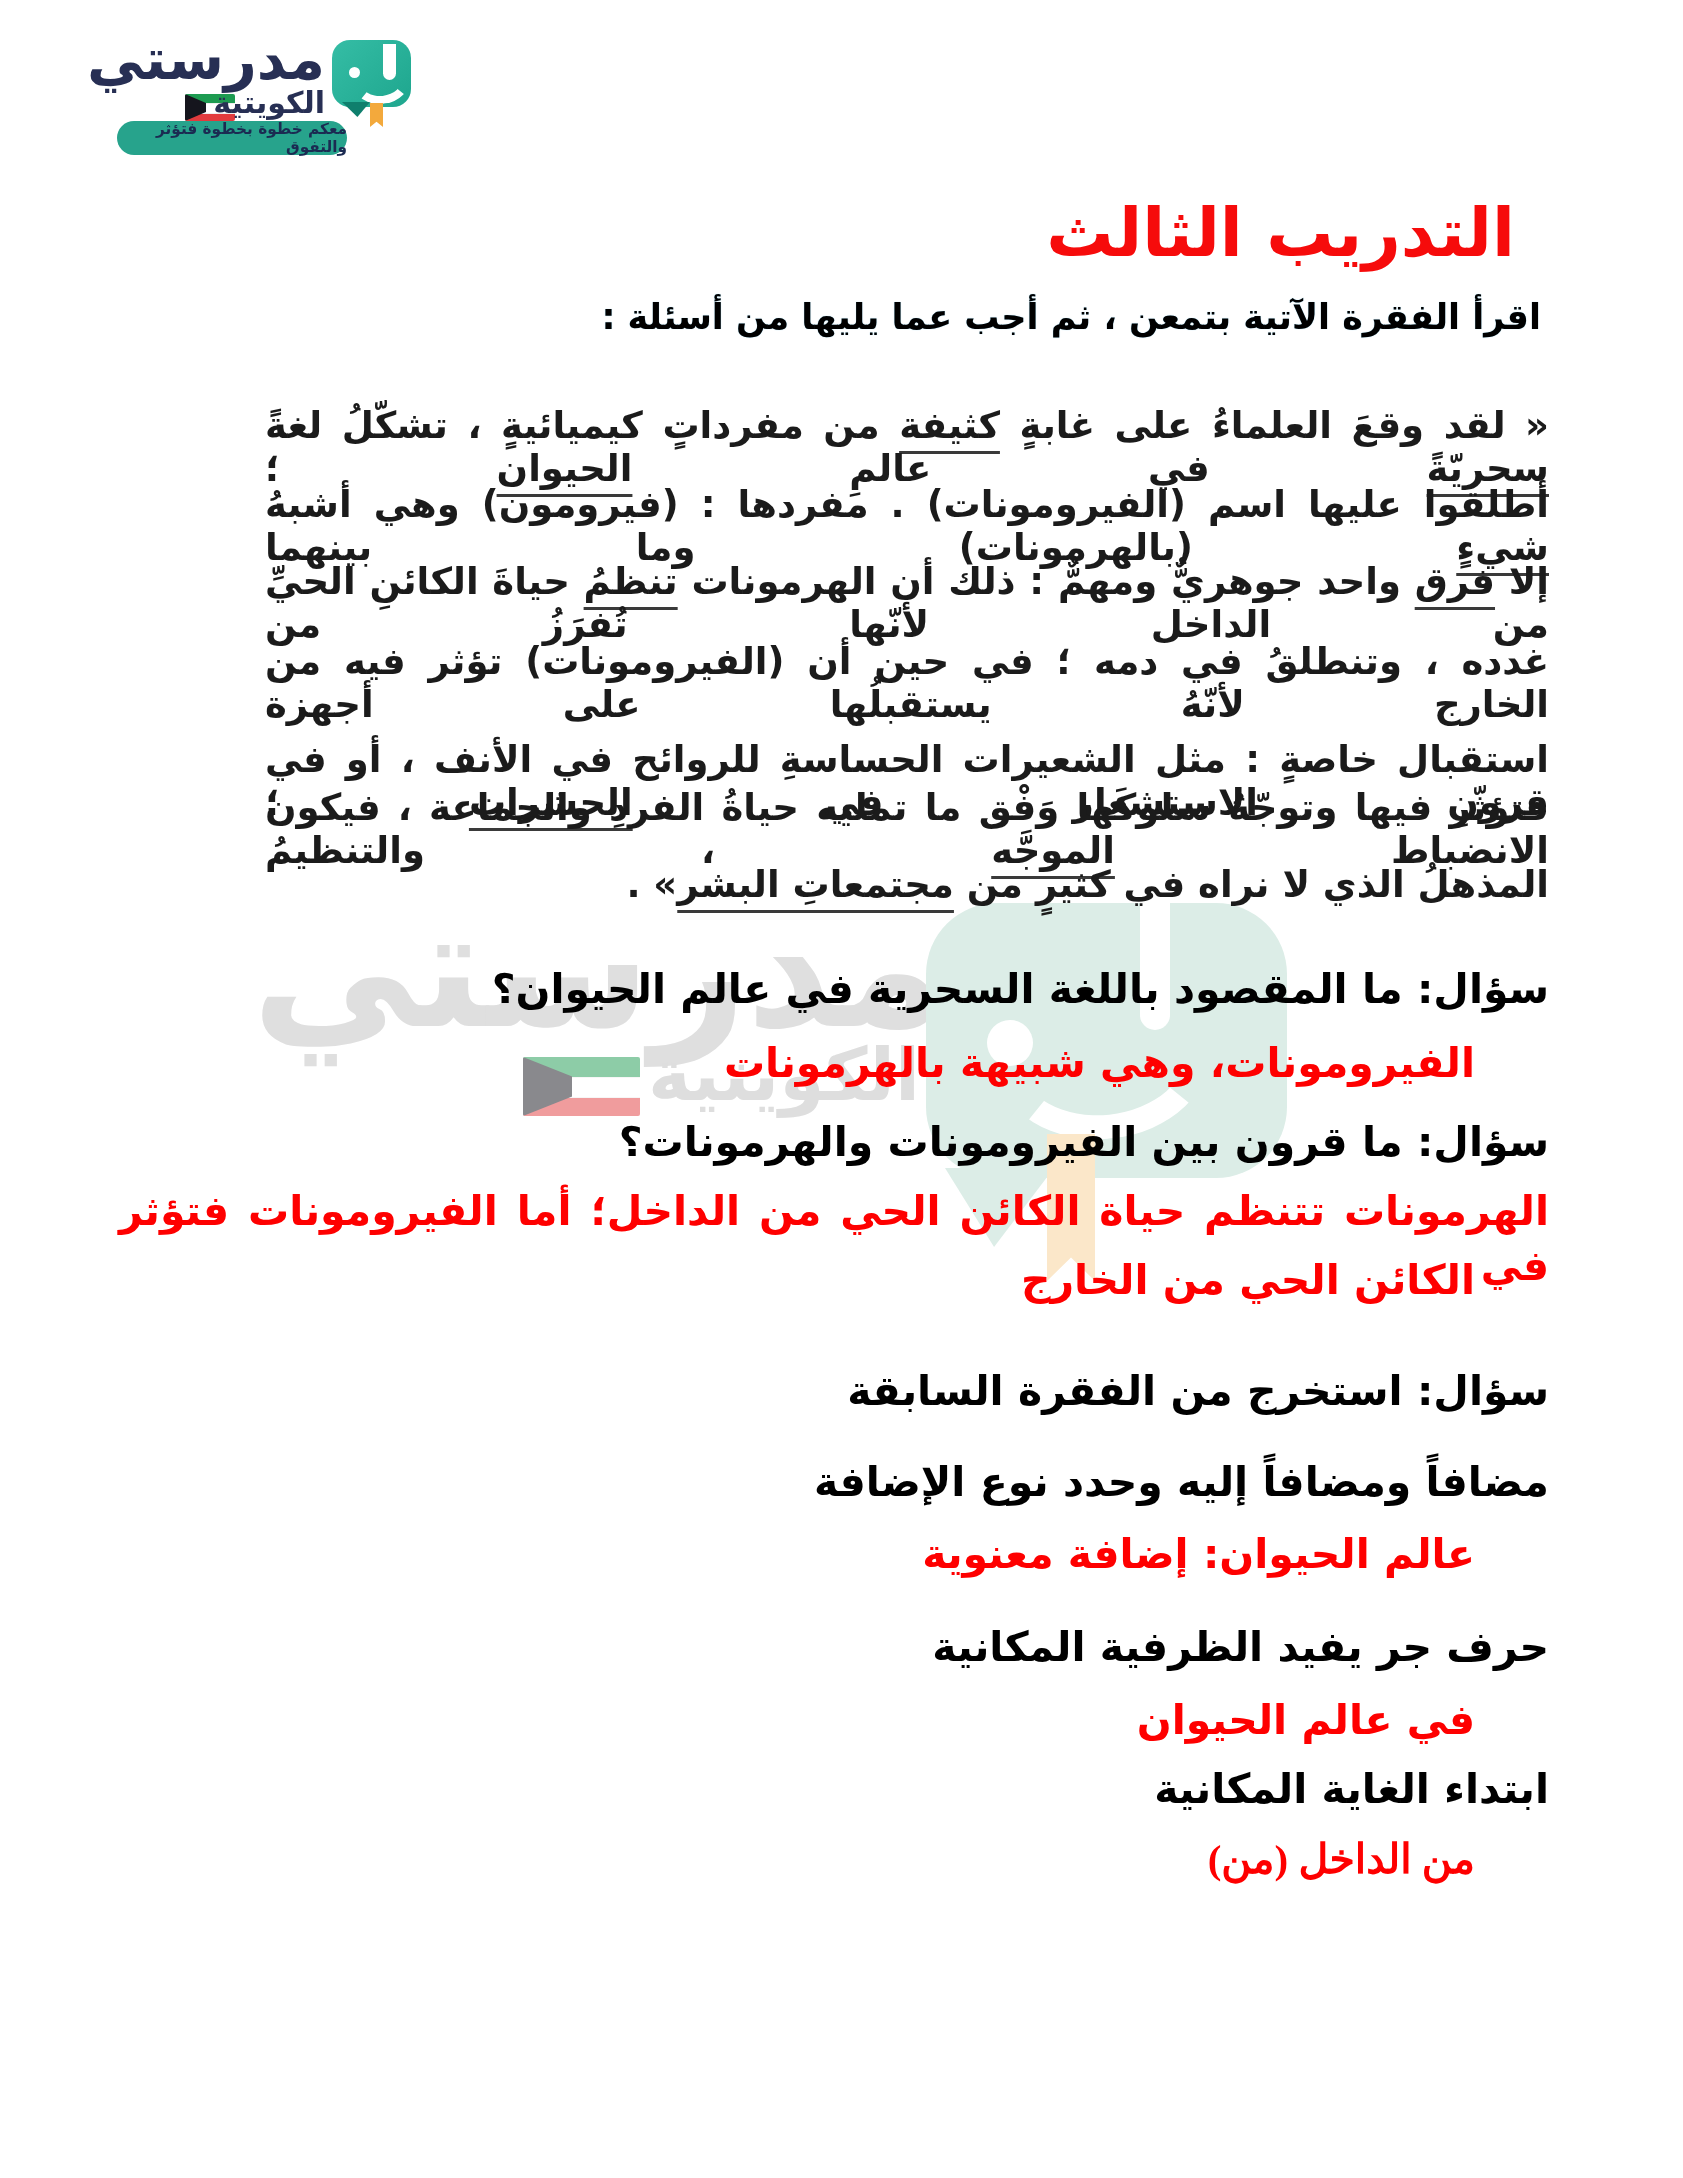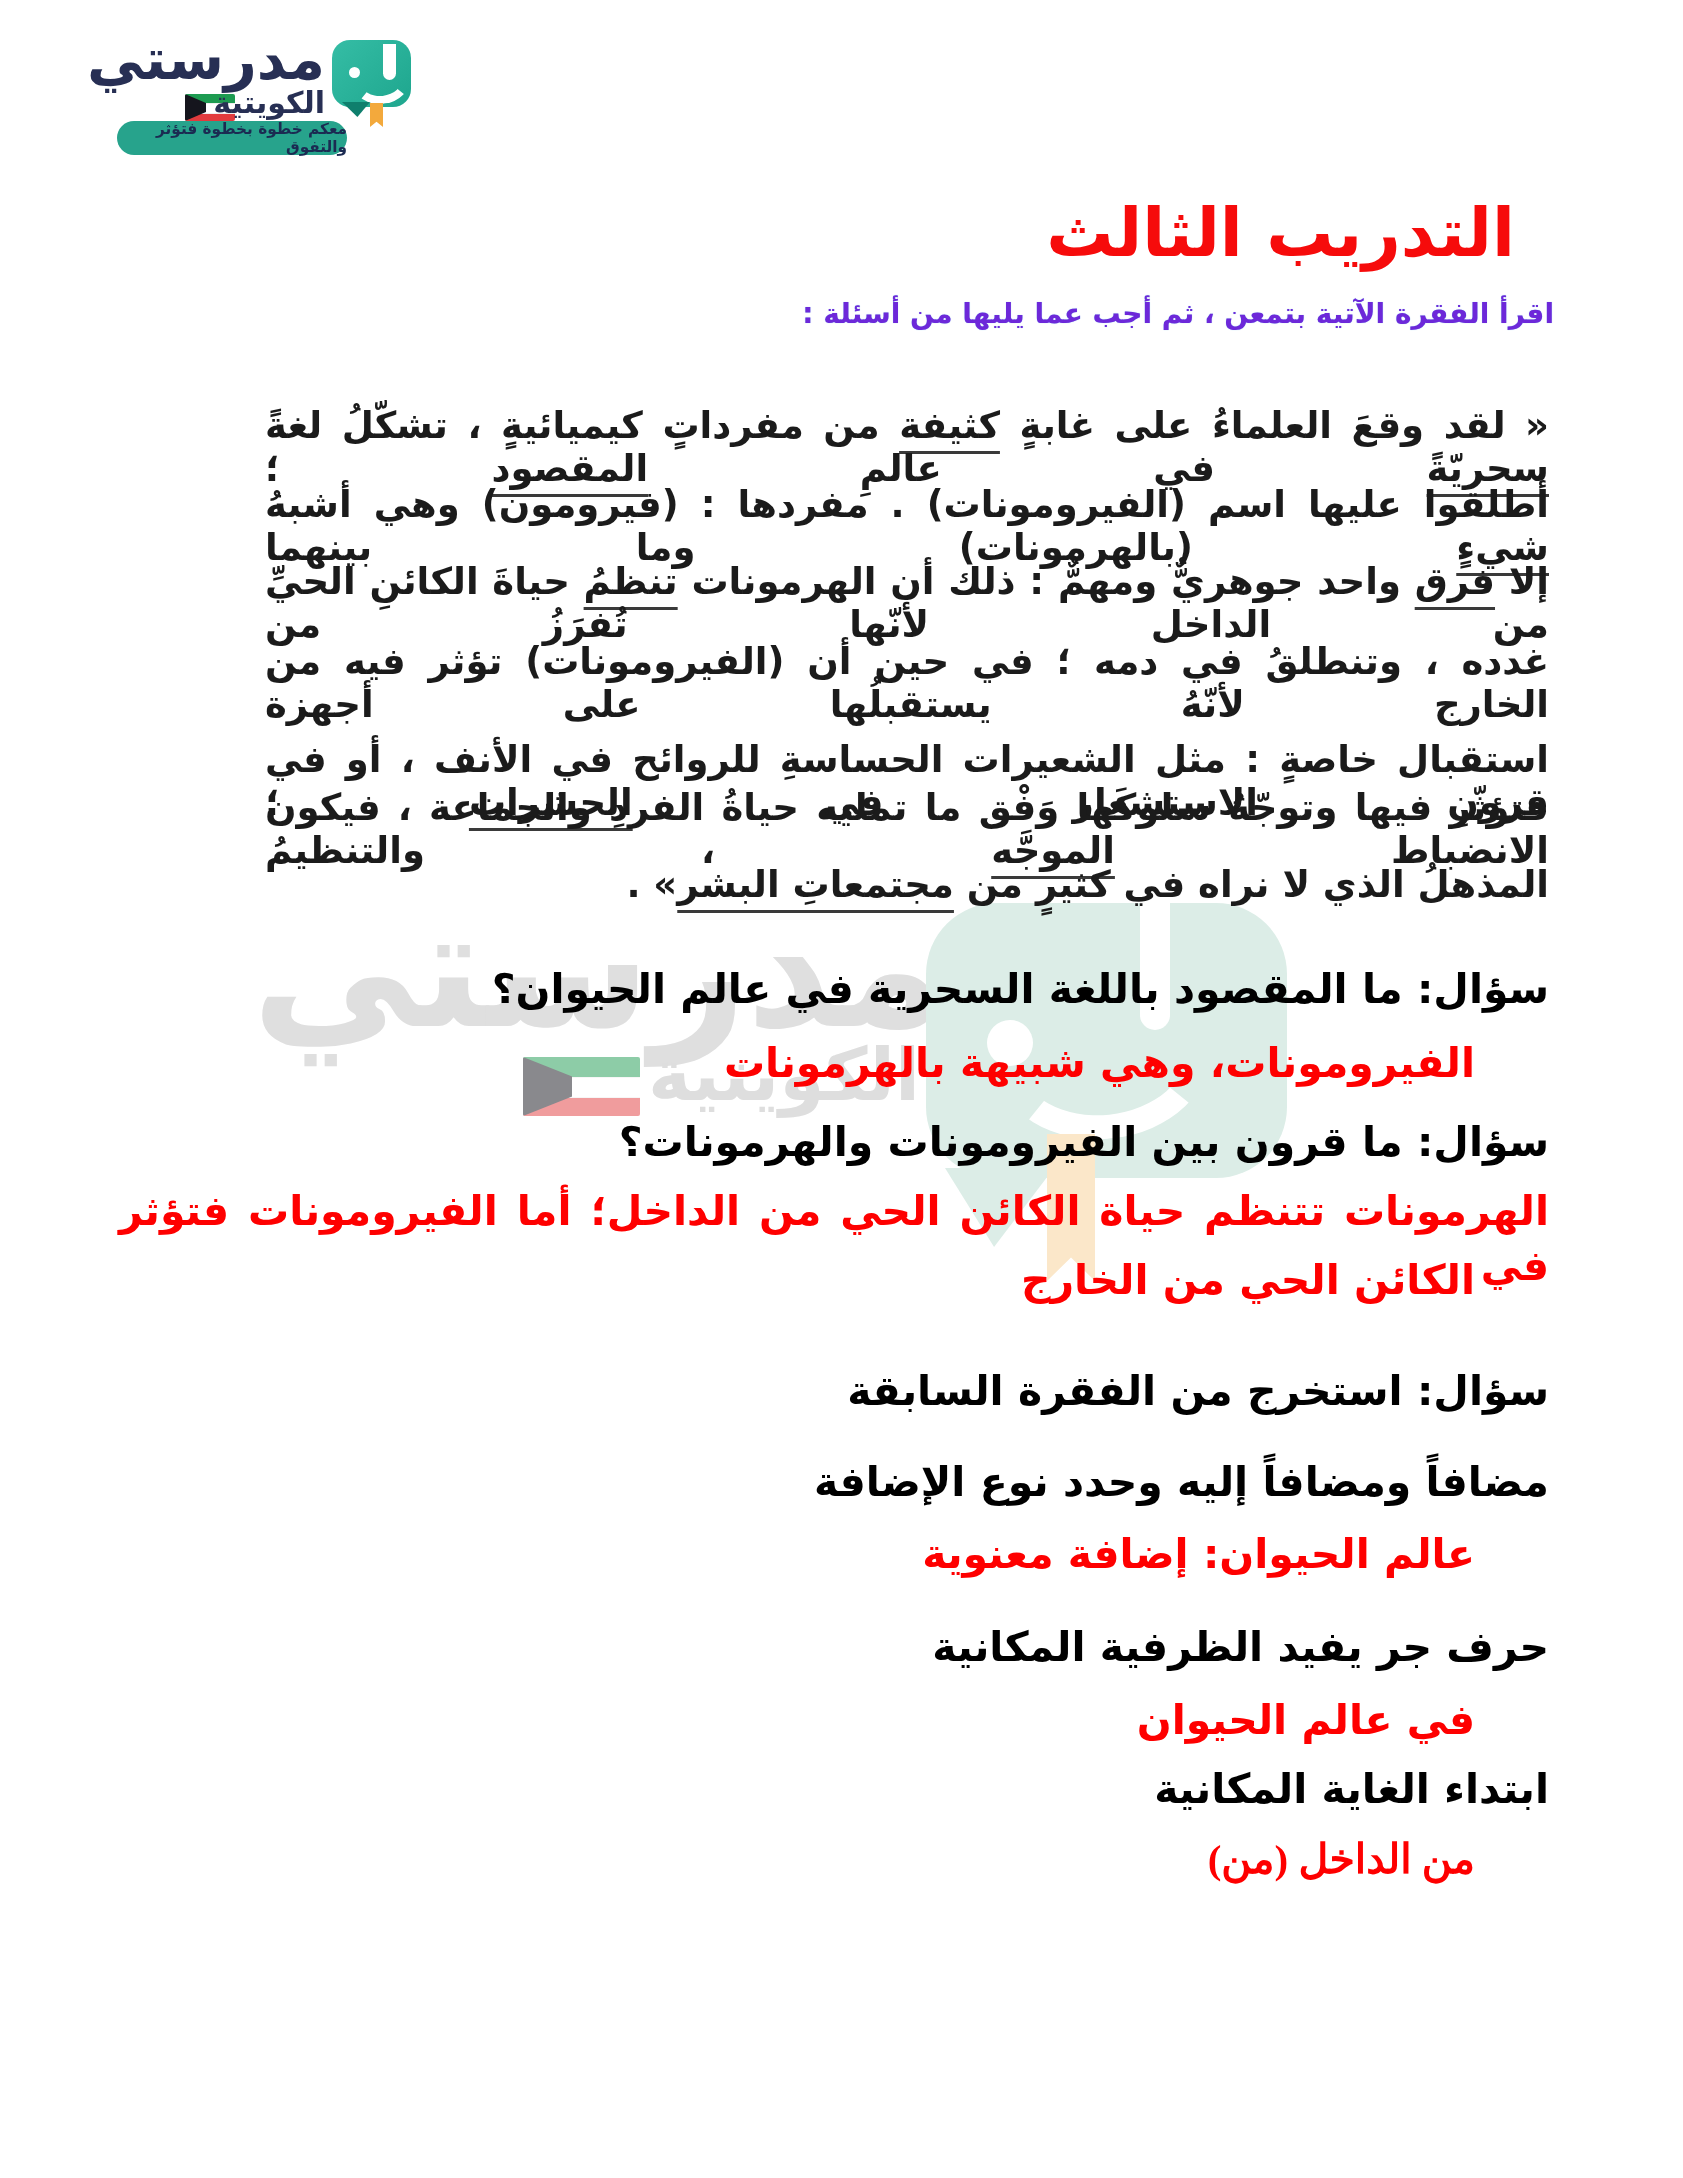--- a/index.html
+++ b/index.html
@@ -25,21 +25,21 @@
   #icon-tail{position:absolute;left:10px;bottom:-10px;width:28px;height:15px;background:#0f7f6d;
              clip-path:polygon(0 0,100% 0,55% 100%);}
   #icon-ribbon{position:absolute;left:38px;bottom:-20px;width:13px;height:24px;background:#f3a93c;
                clip-path:polygon(0 0,100% 0,100% 100%,50% 78%,0 100%);}
   #tagline-pill{left:117px;top:121px;width:230px;height:34px;background:#27a38c;border-radius:17px;
                 display:flex;align-items:center;justify-content:center;font-size:15.3px;font-weight:700;
                 color:#1b2b52;direction:rtl;}
 
   
   #page-title{right:168px;top:194px;font-size:67px;font-weight:900;color:#f60b0b;direction:rtl;}
-  #instruction-line{right:129px;top:297px;font-size:28px;font-weight:700;color:#6d28d9;direction:rtl;
+  #instruction-line{right:142px;top:297px;font-size:35px;font-weight:700;color:#000000;direction:rtl;
                     text-shadow:0 0 1px #8fd2f0;}
 
   
   .pline{left:265px;right:134px;direction:rtl;font-size:37px;font-weight:700;color:#1b1b1b;
          text-align:justify;text-align-last:justify;white-space:normal;}
   .pline span.u{text-decoration:underline;text-decoration-thickness:3px;text-underline-offset:13px;
                 text-decoration-color:#3a3a3a;}
   #pl0{top:404px;} #pl1{top:483px;} #pl2{top:560px;} #pl3{top:640px;}
   #pl4{top:738px;} #pl5{top:786px;} #pl6{top:863px;}
   #pl6{text-align:right;text-align-last:right;}
@@ -111,21 +111,21 @@
       <div class="b"></div>
   </div>
   <div id="logo-subtitle" class="abs">الكويتية</div>
   <div id="tagline-pill" class="abs">
     <span>معكم خطوة بخطوة فتؤثر والتفوق</span>
   </div>
 
   <div id="page-title" class="abs">التدريب الثالث</div>
   <div id="instruction-line" class="abs">اقرأ الفقرة الآتية بتمعن ، ثم أجب عما يليها من أسئلة :</div>
 
-  <div id="pl0" class="abs pline"><span>« لقد وقعَ العلماءُ على غابةٍ </span><span class="u">كثيفة</span><span> من مفرداتٍ كيميائيةٍ ، تشكّلُ لغةً </span><span class="u">سحريّةً</span><span> في عالمِ </span><span class="u">المقصود</span><span> ؛</span></div>
+  <div id="pl0" class="abs pline"><span>« لقد وقعَ العلماءُ على غابةٍ </span><span class="u">كثيفة</span><span> من مفرداتٍ كيميائيةٍ ، تشكّلُ لغةً </span><span class="u">سحريّةً</span><span> في عالمِ </span><span class="u">الحيوان</span><span> ؛</span></div>
   <div id="pl1" class="abs pline"><span>أطلقوا عليها اسم (الفيرومونات) . مفردها : (فيرومون) وهي أشبهُ </span><span class="u">شيءٍ</span><span> (بالهرمونات) وما بينهما</span></div>
   <div id="pl2" class="abs pline"><span>إلا </span><span class="u">فرق</span><span> واحد جوهريٌّ ومهمٌّ : ذلك أن الهرمونات </span><span class="u">تنظمُ</span><span> حياةَ الكائنِ الحيِّ من الداخل لأنّها تُفرَزُ من</span></div>
   <div id="pl3" class="abs pline"><span>غدده ، وتنطلقُ في دمه ؛ في حين أن (الفيرومونات) تؤثر فيه من الخارج لأنّهُ يستقبلُها على أجهزة</span></div>
   <div id="pl4" class="abs pline"><span>استقبال خاصةٍ : مثل الشعيرات الحساسةِ للروائح في الأنف ، أو في قرونِ الاستشعار في </span><span class="u">الحشرات</span><span> ؛</span></div>
   <div id="pl5" class="abs pline"><span>فتؤثّر فيها وتوجّهُ سلوكَها وَفْق ما تمليه حياةُ الفردِ والجماعة ، فيكون الانضباط </span><span class="u">الموجَّه</span><span> ، والتنظيمُ</span></div>
   <div id="pl6" class="abs pline"><span>المذهلُ الذي لا نراه في كثيرٍ من </span><span class="u">مجتمعاتِ البشر</span><span>» .</span></div>
 
   <div id="qa0" class="abs qa q">سؤال: ما المقصود باللغة السحرية في عالم الحيوان؟</div>
   <div id="qa1" class="abs qa ans indent">الفيرومونات، وهي شبيهة بالهرمونات</div>
   <div id="qa2" class="abs qa q">سؤال: ما قرون بين الفيرومونات والهرمونات؟</div>

